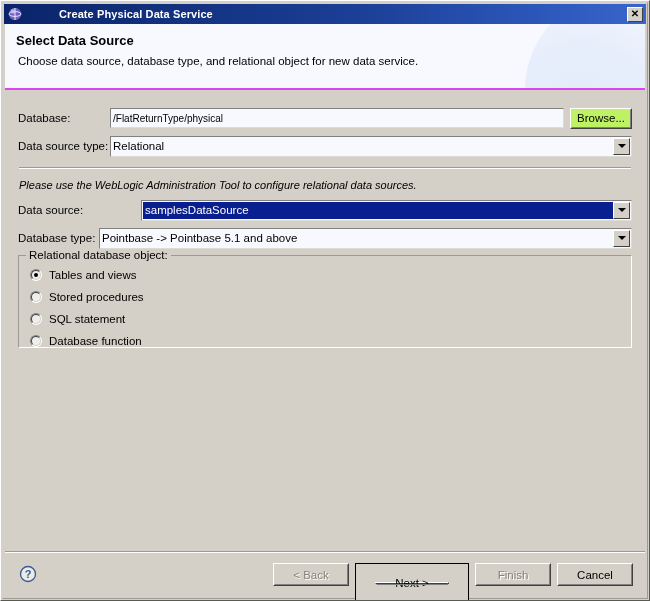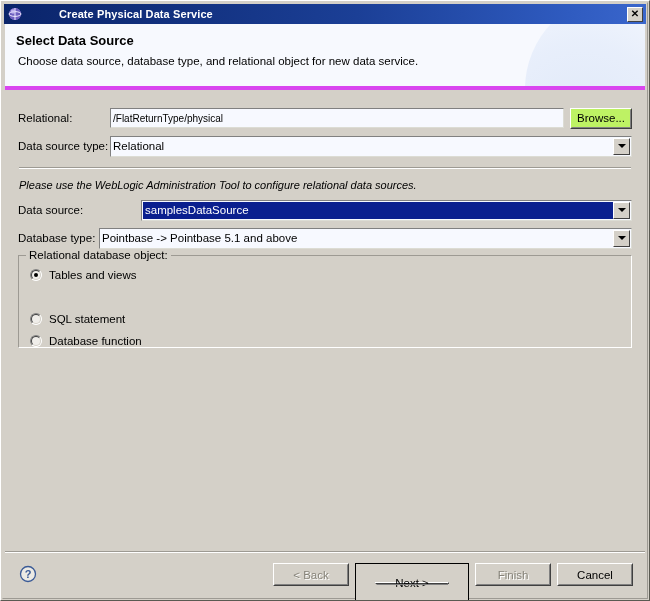--- a/index.html
+++ b/index.html
@@ -81,21 +81,21 @@
     line-height: 1;
     font-family: "Liberation Sans", sans-serif;
   }
 
   
   .header {
     position: absolute;
     left: 2px; top: 21px; right: 2px;
     height: 66px;
     background: #f7f9fe;
-    border-bottom: 4px solid #d946ef;
+    border-bottom: 2px solid #d946ef;
     box-sizing: border-box;
     overflow: hidden;
   }
   .header-watermark {
     position: absolute;
     right: -70px;
     top: -30px;
     width: 190px;
     height: 190px;
     border-radius: 50%;
@@ -424,21 +424,21 @@
 
     <div class="header">
       <div class="header-watermark"></div>
       <div class="header-title">Select Data Source</div>
       <div class="header-sub">Choose data source, database type, and relational object for new data service.</div>
     </div>
 
     <div class="body-area">
 
       <div class="row" style="top:17px;">
-        <span class="row-label" style="width:92px;">Relational:</span>
+        <span class="row-label" style="width:92px;">Database:</span>
         <div class="textfield">/FlatReturnType/physical</div>
         <div class="browse-btn">Browse...</div>
       </div>
 
       <div class="row" style="top:45px;">
         <span class="row-label" style="width:92px;">Data source type:</span>
         <div class="combo">
           <div class="combo-value">Relational</div>
           <div class="combo-arrow">
               <i class="arrow-glyph"></i>
@@ -470,20 +470,24 @@
         </div>
       </div>
 
       <div class="groupbox" style="top:164px; height:93px;">
         <span class="groupbox-title">Relational database object:</span>
 
         <div class="radio-row" style="top:11px;">
           <span class="radio checked"></span>
           <span class="radio-label">Tables and views</span>
         </div>
+        <div class="radio-row" style="top:33px;">
+          <span class="radio"></span>
+          <span class="radio-label">Stored procedures</span>
+        </div>
         <div class="radio-row" style="top:55px;">
           <span class="radio"></span>
           <span class="radio-label">SQL statement</span>
         </div>
         <div class="radio-row" style="top:77px;">
           <span class="radio"></span>
           <span class="radio-label">Database function</span>
         </div>
       </div>
 

